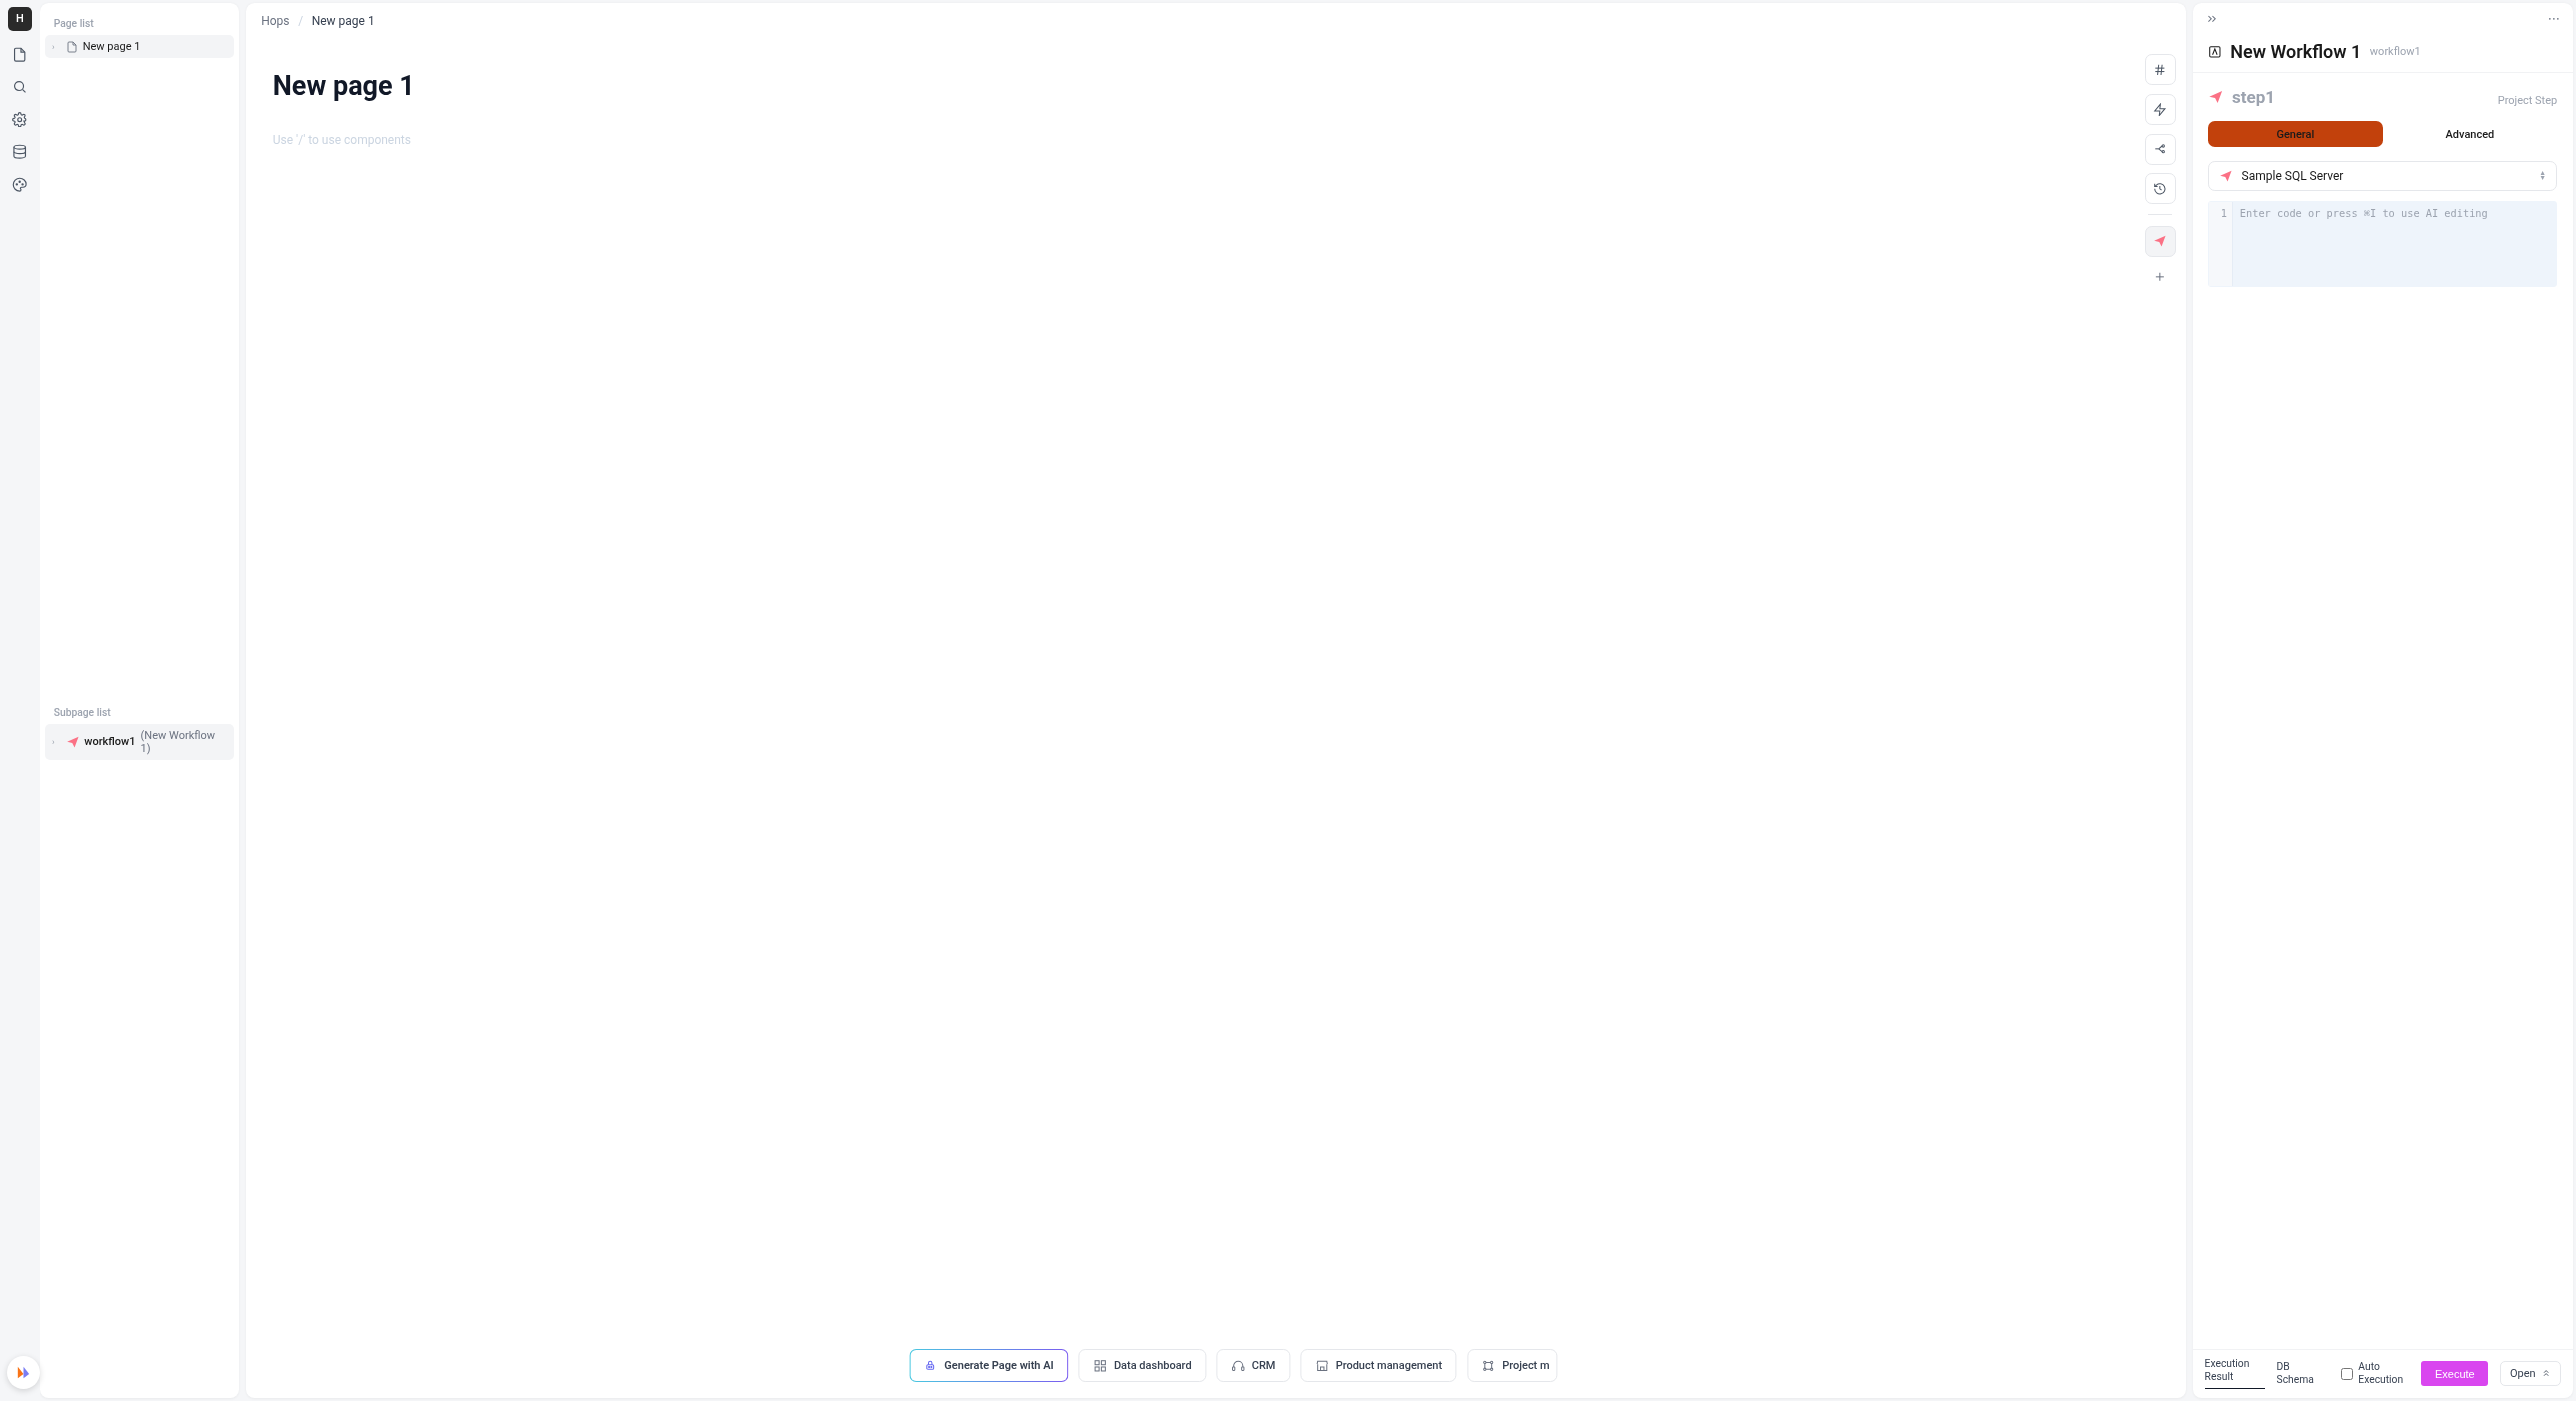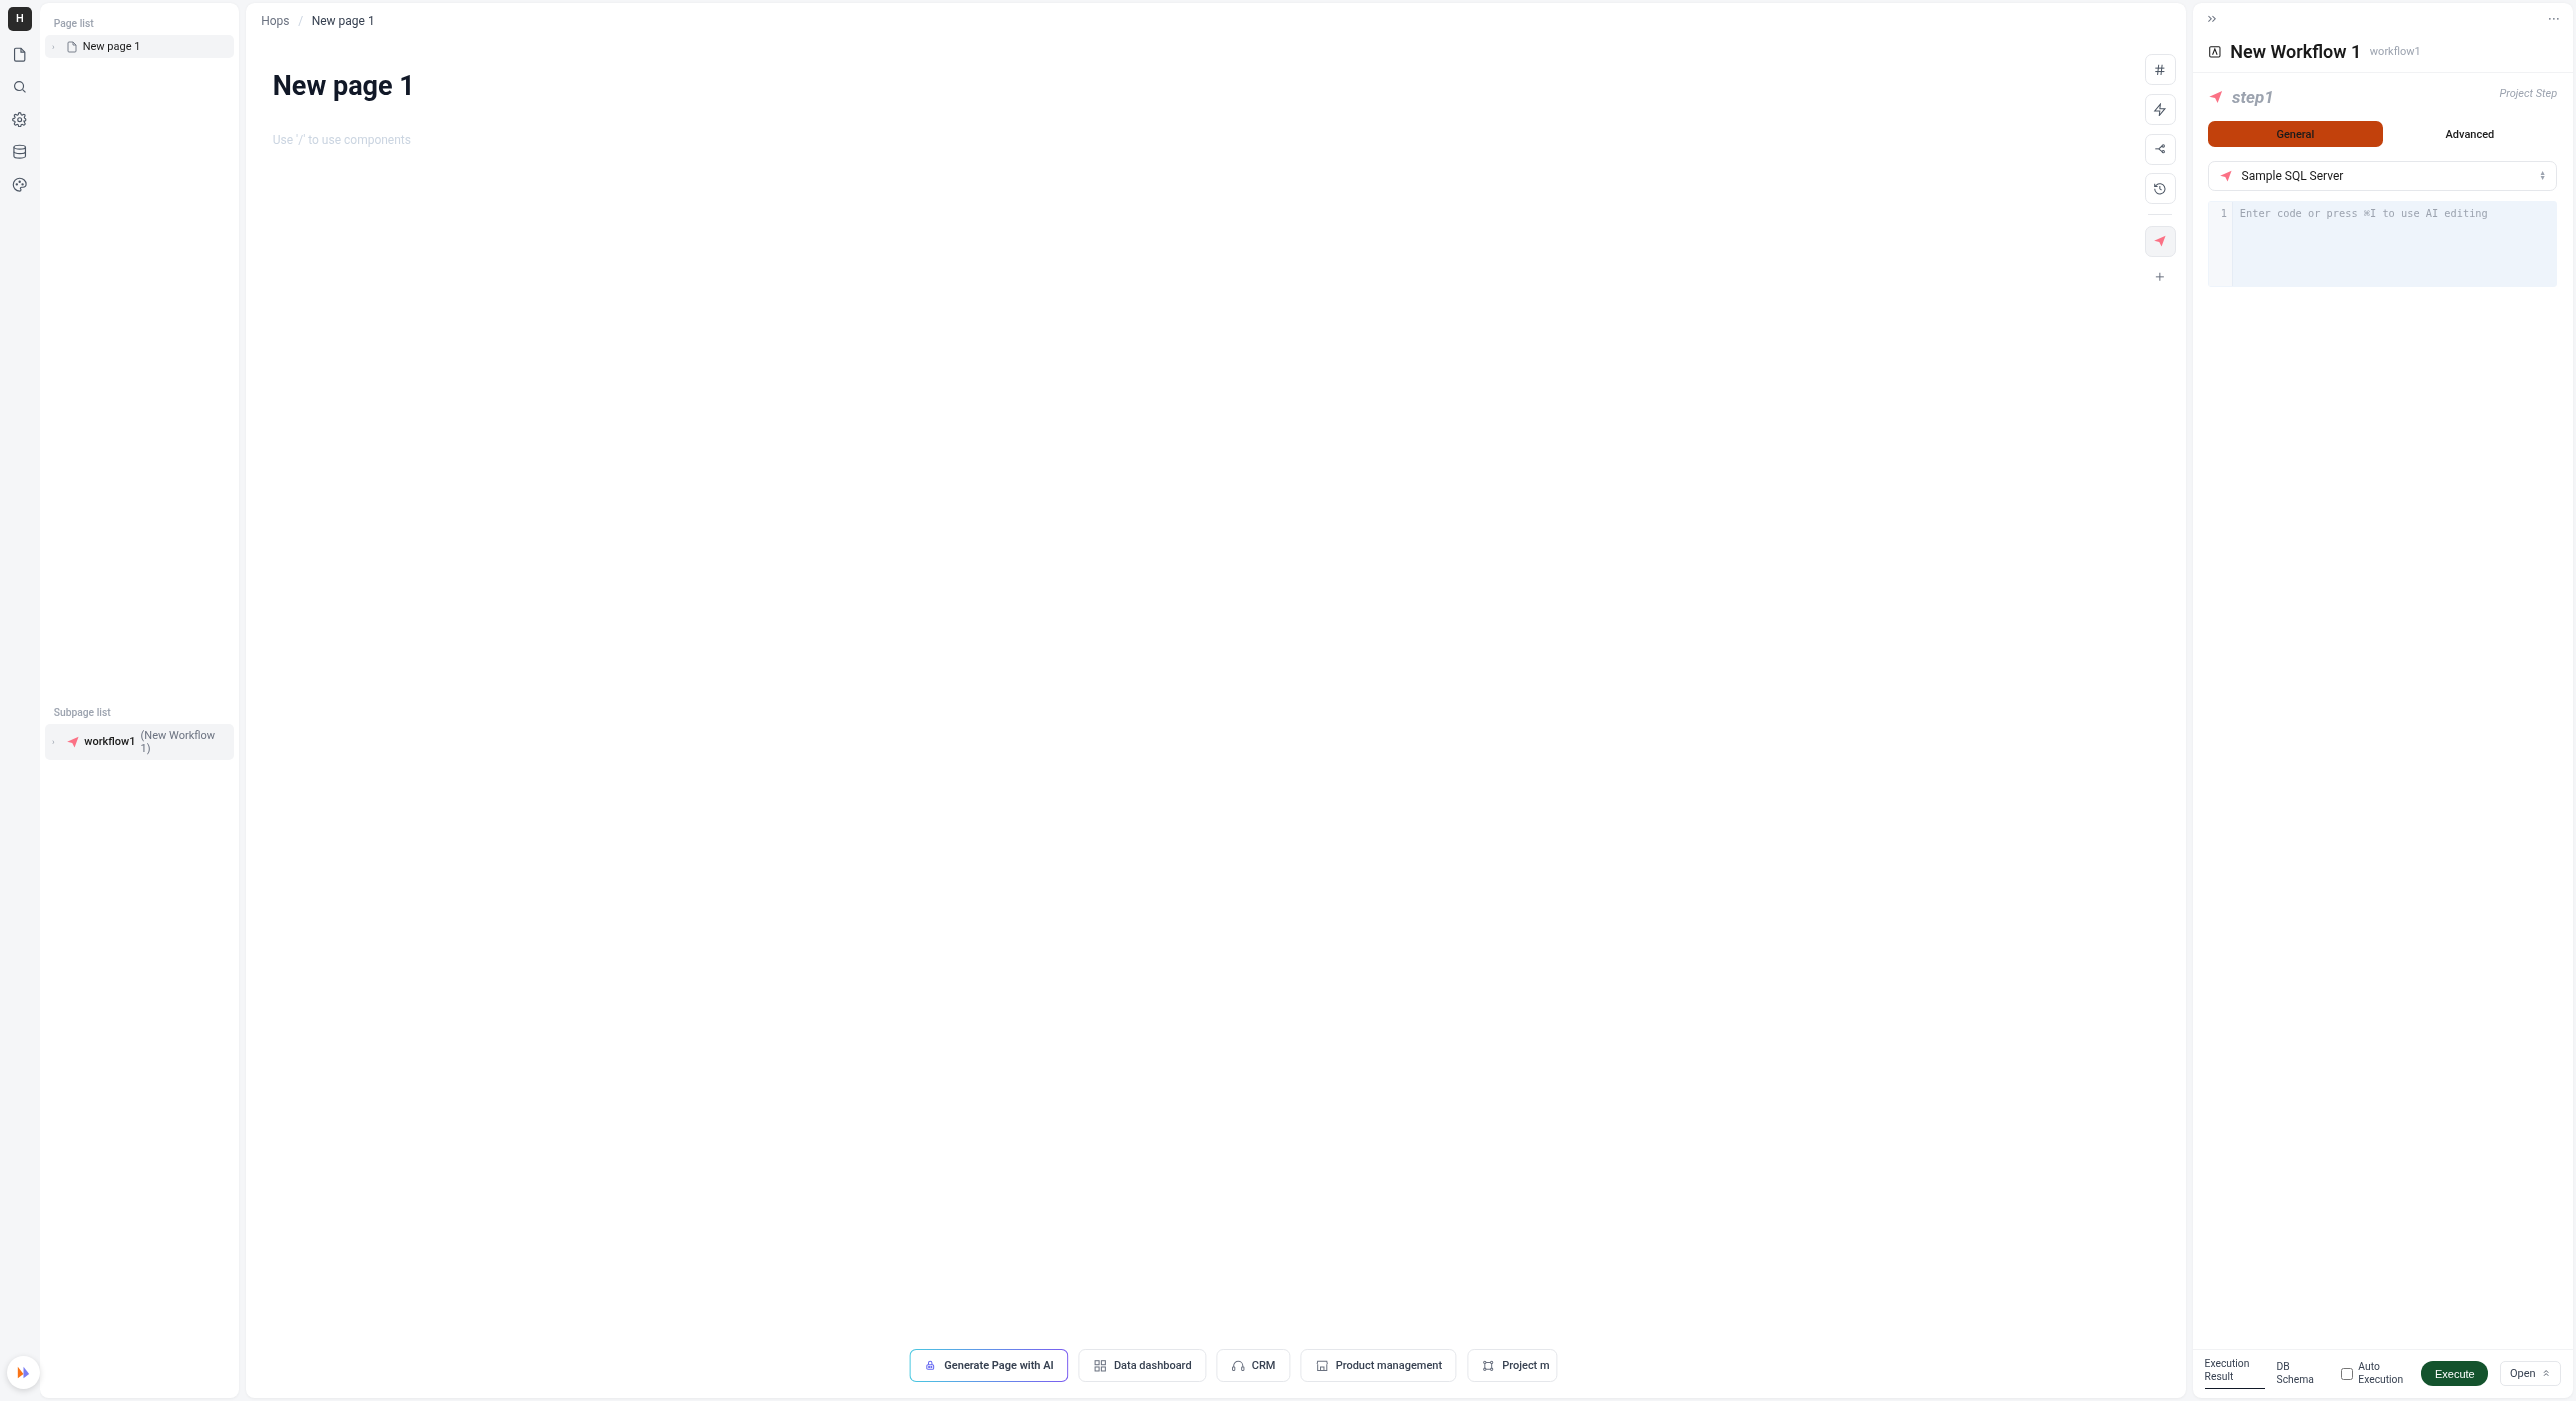--- a/index.html
+++ b/index.html
@@ -44,39 +44,39 @@
 .template-btn.primary { border: none; background: linear-gradient(#fff,#fff) padding-box, linear-gradient(90deg,#49c8e0,#7a5cf0) border-box; border: 1.7px solid transparent; }
 .tmpl-icon { width: 13.7px; height: 13.7px; color: #6b7280; }
 
 
 .right { width: 380px; background: #fff; border-radius: 8.6px; margin: 3.4px 3.4px 3.4px 6.8px; display: flex; flex-direction: column; box-shadow: 0 0.9px 2.6px rgba(0,0,0,0.05); }
 .right-head { display: flex; align-items: center; justify-content: space-between; padding: 8.6px 12px; }
 .right-head-icons { color: #6b7280; cursor: pointer; }
 .wf-title-row { padding: 6.8px 15.4px 10.3px; display: flex; align-items: center; gap: 8.6px; border-bottom: 0.9px solid #f1f2f4; }
 .wf-title { font-size: 18px; font-weight: 600; }
 .wf-id { font-size: 11px; color: #9ca3af; }
-.step-row { padding: 13.7px 15.4px 8.6px; display: flex; align-items: flex-start; justify-content: space-between; font-style: italic; }
+.step-row { padding: 13.7px 15.4px 8.6px; display: flex; align-items: flex-end; justify-content: space-between; }
 .step-name { display: flex; align-items: center; gap: 8.6px; font-size: 17px; font-weight: 700; color: #9ca3af; }
 .delete-step { font-size: 11px; color: #9ca3af; cursor: pointer; }
 .tab-row { display: flex; gap: 0; padding: 5.1px 15.4px 10.3px; }
 .tab { flex: 1; text-align: center; padding: 6.8px 0; font-size: 11px; font-weight: 500; border-radius: 6.8px; cursor: pointer; }
 .tab.active { background: #c2410c; }
 .ds-select { margin: 3.4px 15.4px 10.3px; border: 0.9px solid #e5e7eb; border-radius: 6.8px; padding: 6.8px 10.3px; display: flex; align-items: center; gap: 8.6px; cursor: pointer; }
 .ds-select .chev { margin-left: auto; color: #9ca3af; display:flex; flex-direction:column; font-size:6.8px; line-height:5.1px;}
 .code-box { margin: 0 15.4px; border: 0.9px solid transparent; background: #eef4fb; border-radius: 3.4px; display: flex; min-height: 86px; }
 .gutter { width: 24px; background: #f6f8fb; color: #9ca3af; font-family: ui-monospace, Menlo, monospace; font-size: 10.3px; text-align: right; padding: 5.1px 5.1px 0 0; border-right: 0.9px solid #e5ecf5; }
 .code-area { flex: 1; padding: 5.1px 6.8px; font-family: ui-monospace, Menlo, monospace; font-size: 10.3px; color: #9ca3af; }
 .code-area::placeholder { color: #9ca3af; }
 
 .right-footer { margin-top: auto; border-top: 0.9px solid #f1f2f4; padding: 8.6px 12px; display: flex; align-items: center; gap: 12px; }
 .foot-tab { font-size: 10.3px; color: #374151; cursor: pointer; max-width: 60px; line-height: 1.2; }
 .foot-tab.active { border-bottom: 1.7px solid #111827; padding-bottom: 5.1px; }
 .foot-check { display: flex; align-items: center; gap: 5.1px; font-size: 10.3px; color: #374151; max-width: 68px; line-height: 1.2; }
 .foot-check input { width: 12px; height: 12px; }
-.exec-btn { margin-left: auto; background: #14532d; color: #fff; border: none; border-radius: 12px; padding: 6.8px 13.7px; font-size: 11px; font-weight: 500; cursor: pointer; }
+.exec-btn { margin-left: auto; background: #d946ef; color: #fff; border: none; border-radius: 3px; padding: 6.8px 13.7px; font-size: 11px; font-weight: 500; cursor: pointer; }
 .open-btn { display: flex; align-items: center; gap: 5.1px; font-size: 11px; color: #374151; cursor: pointer; padding: 5.1px 8.6px; border: 0.9px solid #e5e7eb; border-radius: 5.1px; }
 
 svg { display: block; }
 .paper-plane { width: 13.7px; height: 13.7px; }
 </style>
 </head>
 <body>
 
 <div class="app">
 

